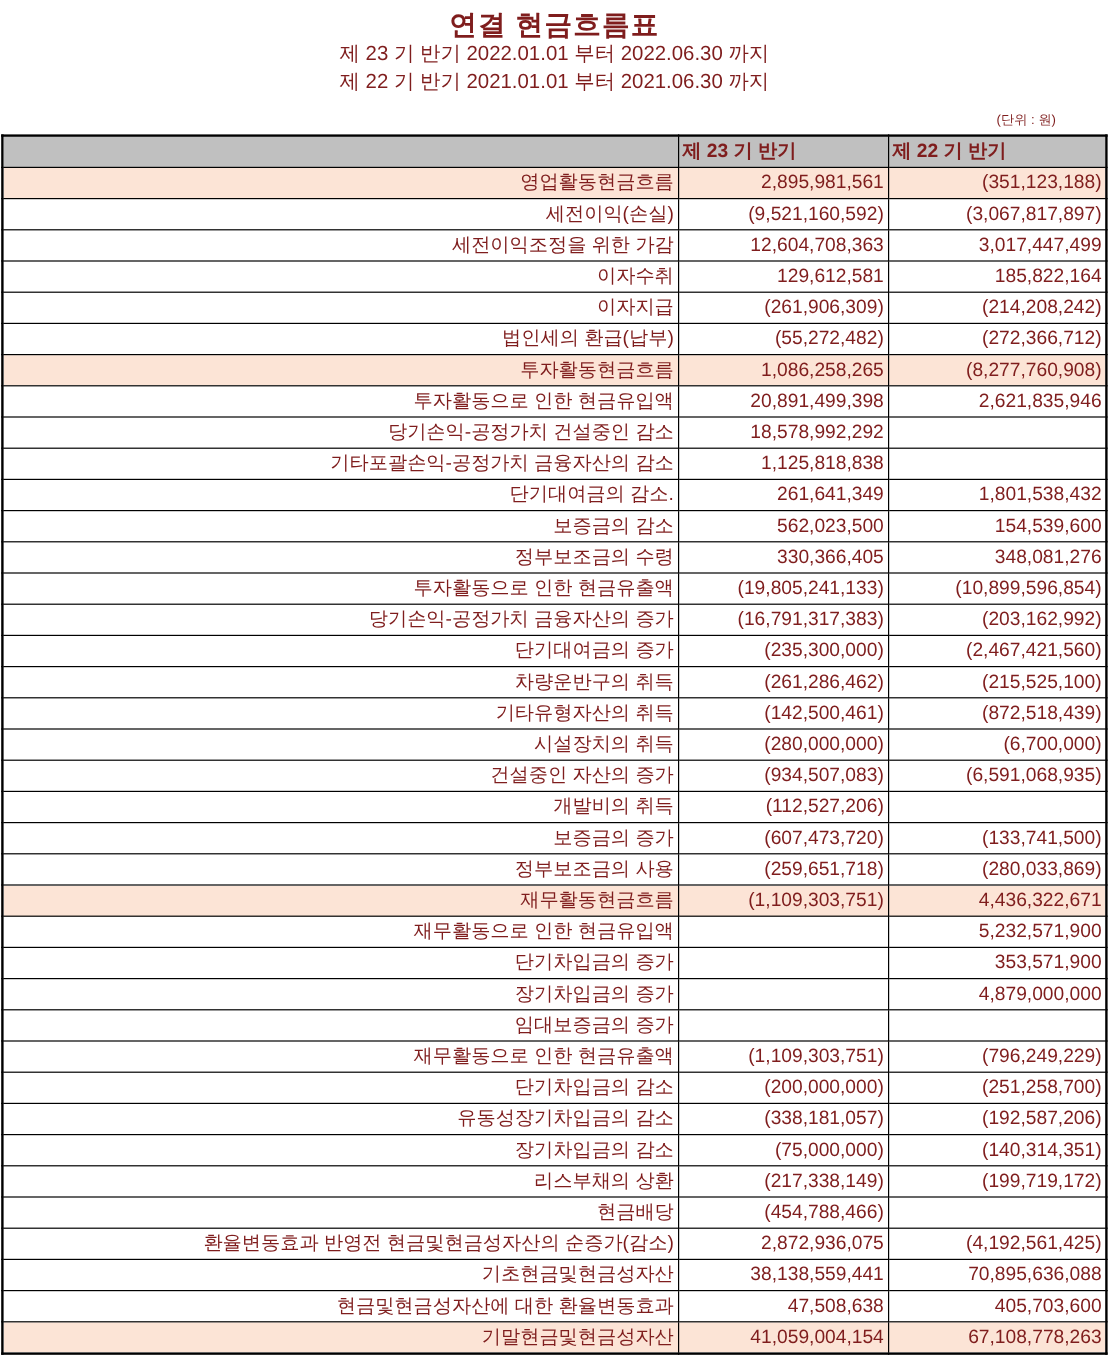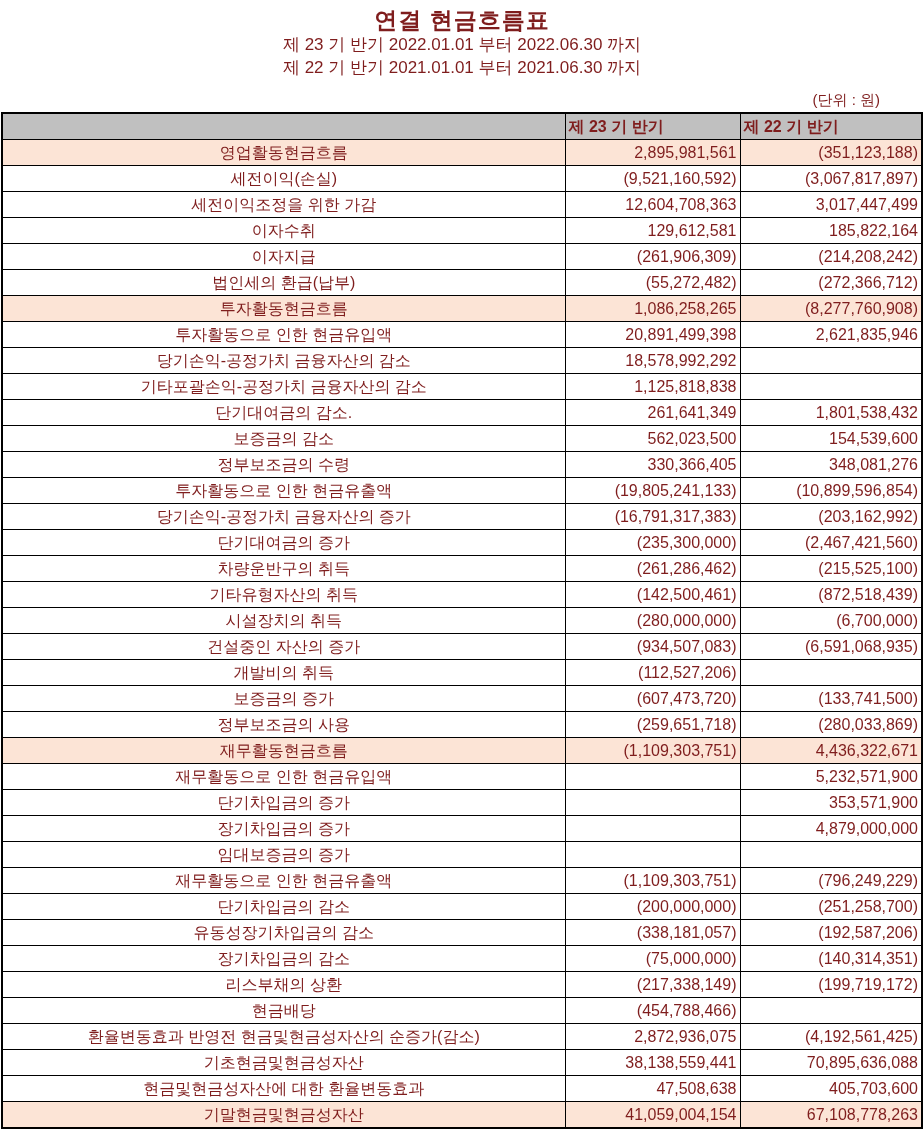--- a/index.html
+++ b/index.html
@@ -24,21 +24,21 @@
     padding-top: 7px;
     line-height: 26px;
   }
   .doc-subtitle {
     text-align: center;
     font-size: 17px;
     line-height: 23px;
   }
   .unit-note {
     text-align: right;
-    font-size: 15px;
+    font-size: 11px;
     line-height: 20px;
     width: 836px;
     margin: 11px auto 2px auto;
   }
   table.cashflow {
     width: 920px;
     margin: 0 auto;
     border-collapse: collapse;
     table-layout: fixed;
     border: 2px solid #000000;
@@ -53,21 +53,21 @@
     white-space: nowrap;
     overflow: hidden;
     box-sizing: border-box;
   }
   table.cashflow th {
     background: #c0c0c0;
     font-weight: bold;
     text-align: left;
     margin-top: 20px;
   }
-  td.label { text-align: center; }
+  td.label { text-align: right; }
   td.val   { text-align: right; }
   td.ind0  { padding-left: 4px; }
   td.ind1  { padding-left: 37px; }
   td.ind2  { padding-left: 63px; }
   tr.highlight td { background: #fce4d6; }
 </style>
 </head>
 <body>
 
 <div class="page">
@@ -128,21 +128,21 @@
           <td class="label ind0">투자활동현금흐름</td>
           <td class="val">1,086,258,265</td>
           <td class="val">(8,277,760,908)</td>
         </tr>
         <tr>
           <td class="label ind1">투자활동으로 인한 현금유입액</td>
           <td class="val">20,891,499,398</td>
           <td class="val">2,621,835,946</td>
         </tr>
         <tr>
-          <td class="label ind2">당기손익-공정가치 금융자산의 감소</td>
+          <td class="label ind2">당기손익-공정가치 건설중인 감소</td>
           <td class="val">18,578,992,292</td>
           <td class="val"></td>
         </tr>
         <tr>
           <td class="label ind2">기타포괄손익-공정가치 금융자산의 감소</td>
           <td class="val">1,125,818,838</td>
           <td class="val"></td>
         </tr>
         <tr>
           <td class="label ind2">단기대여금의 감소.</td>

